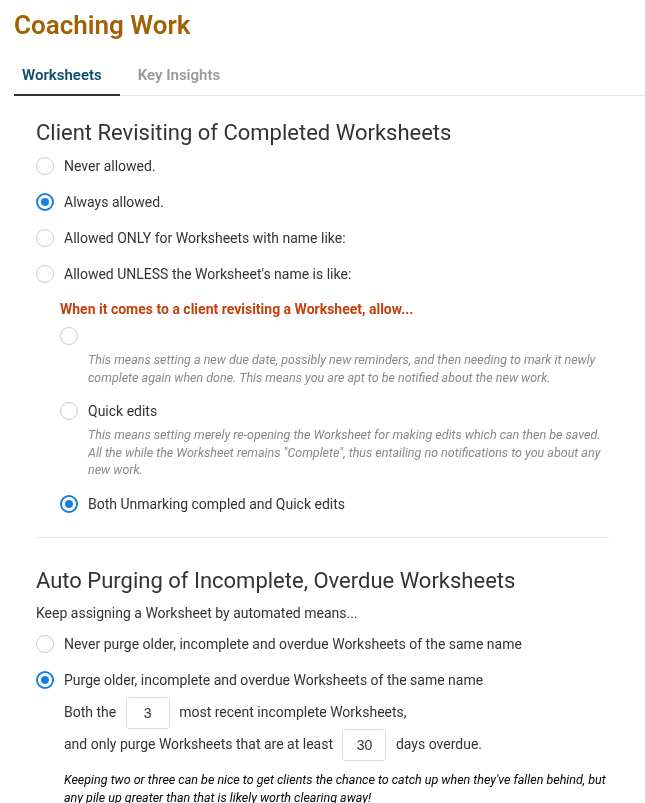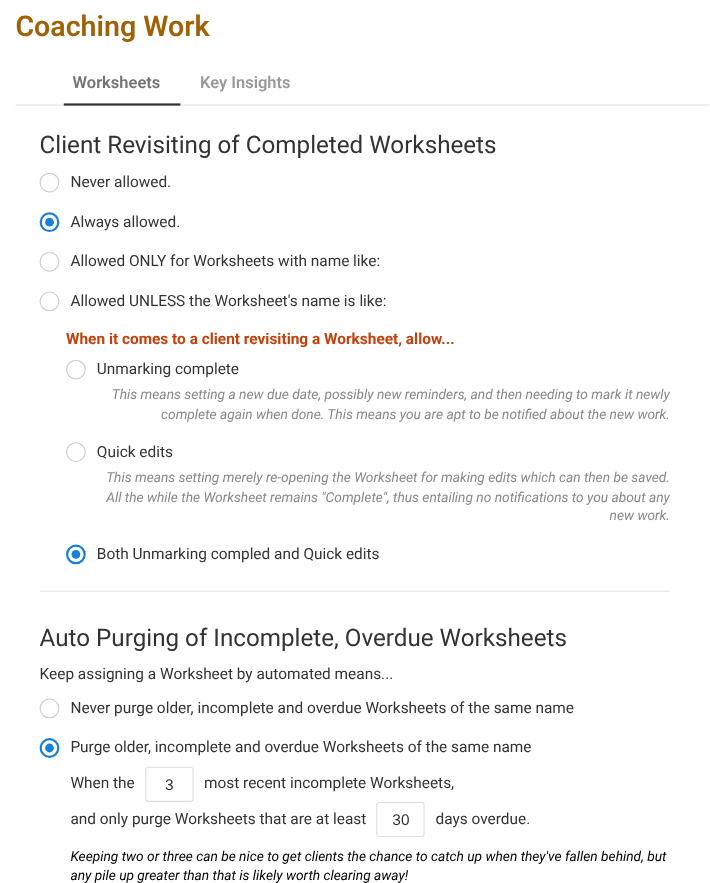--- a/index.html
+++ b/index.html
@@ -25,21 +25,21 @@
   .tab {
     padding: 8px 18px 10px 18px;
     font-size: 15px;
     font-weight: 600;
     color: #999;
     cursor: pointer;
     border-bottom: 2px solid transparent;
     margin-bottom: -1px;
   }
   .tab:first-child { padding-left: 8px; }
-  .tab.active { color: #737373; border-bottom: 2px solid #333; margin-left: 44px; }
+  .tab.active { color: #0c4a6e; border-bottom: 2px solid #333; }
   .content { padding: 24px 36px 20px 36px; }
   .section-title {
     font-size: 22px;
     font-weight: 400;
     color: #333;
     margin-bottom: 12px;
   }
   .section-subtitle {
     font-size: 14px;
     color: #333;
@@ -86,21 +86,20 @@
     color: #c2410c;
     margin-bottom: 10px;
   }
   .radio-stack .radio-row { margin-bottom: 6px; }
   .help-text {
     font-size: 12.5px;
     font-style: italic;
     color: #888;
     line-height: 1.4;
     margin: 2px 0 16px 28px;
-    text-align: right;
   }
   .divider {
     border: none;
     border-top: 1px solid #e5e5e5;
     margin: 24px 0 30px 0;
   }
   .inline-config {
     font-size: 14px;
     color: #333;
     margin: 8px 0 6px 28px;
@@ -168,21 +167,20 @@
       <div class="radio-label">Allowed UNLESS the Worksheet's name is like:</div>
     </div>
 
     <div class="sub-block radio-stack">
       <div class="sub-heading">When it comes to a client revisiting a Worksheet, allow...</div>
 
       <div class="radio-row">
         <div class="radio-circle">
             <div class="dot"></div>
           </div>
-        <div class="radio-label">Unmarking complete</div>
       </div>
       <div class="help-text">This means setting a new due date, possibly new reminders, and then needing to mark it newly complete again when done. This means you are apt to be notified about the new work.</div>
 
       <div class="radio-row">
         <div class="radio-circle">
             <div class="dot"></div>
           </div>
         <div class="radio-label">Quick edits</div>
       </div>
       <div class="help-text">This means setting merely re-opening the Worksheet for making edits which can then be saved. All the while the Worksheet remains "Complete", thus entailing no notifications to you about any new work.</div>
@@ -210,21 +208,21 @@
     </div>
 
     <div class="radio-row" style="margin-bottom:4px;">
       <div class="radio-circle selected">
           <div class="dot"></div>
         </div>
       <div class="radio-label">Purge older, incomplete and overdue Worksheets of the same name</div>
     </div>
 
     <div class="inline-config">
-      <span>When the</span>
+      <span>Both the</span>
       <input class="inline-input" type="text" value="3" style="">
       <span>most recent incomplete Worksheets,</span>
       <br>
       <span>and only purge Worksheets that are at least</span>
       <input class="inline-input" type="text" value="30" style="">
       <span>days overdue.</span>
     </div>
 
     <div class="help-text-wide">Keeping two or three can be nice to get clients the chance to catch up when they've fallen behind, but any pile up greater than that is likely worth clearing away!</div>
   </div>

